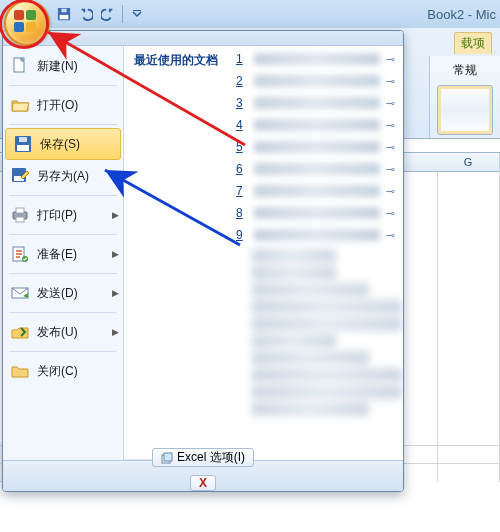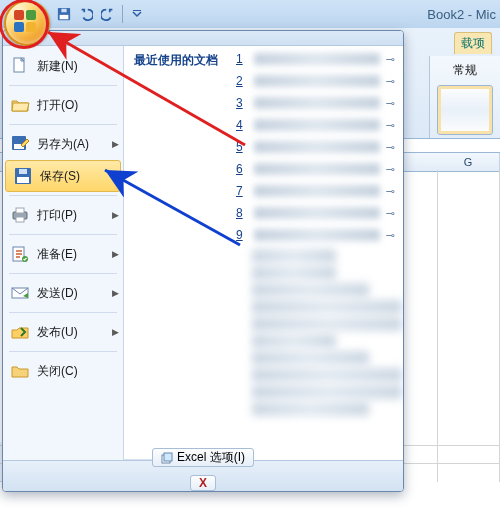--- a/index.html
+++ b/index.html
@@ -192,21 +192,21 @@
   
   .ribbon-area {
     position: absolute;
     left: 0; right: 0; top: 28px; height: 110px;
     background: linear-gradient(#e9f2fb, #dce9f7);
     border-bottom: 1px solid #9ab8d6;
     z-index: 5;
   }
   .ribbon-tab {
     position: absolute; right: 8px; top: 4px;
-    color: #0f766e; font-size: 12px;
+    color: #4d7c0f; font-size: 12px;
     padding: 2px 6px;
     background: #f8e7b2;
     border: 1px solid #d9bf7a;
     border-bottom: none;
     border-radius: 3px 3px 0 0;
   }
   .ribbon-group-right {
     position: absolute; right: 0; top: 28px; bottom: 0; width: 70px;
     border-left: 1px solid #b3c7de;
     background: linear-gradient(#f3f8fd, #e2edf8);
@@ -376,41 +376,41 @@
         <span class="menu-icon">
           <svg width="20" height="20" viewBox="0 0 20 20">
                 <path d="M2 6h5l2 2h9v8H2z" fill="#f6d27a" stroke="#c79a2b"></path>
                 <path d="M3 8h16l-2 8H2z" fill="#ffe9ad" stroke="#c79a2b"></path>
               </svg>
         </span>
         <span>打开(O)</span>
       </div>
       <div class="menu-sep"></div>
 
+      <div class="menu-item highlight">
+        <span class="menu-icon">
+          <svg width="20" height="20" viewBox="0 0 20 20">
+                <rect x="2" y="2" width="16" height="16" rx="1" fill="#3b6db3"></rect>
+                <rect x="4" y="11" width="12" height="6" fill="#fff"></rect>
+                <rect x="6" y="3" width="8" height="5" fill="#cfe0f4"></rect>
+              </svg>
+        </span>
+        <span>保存(S)</span>
+      </div>
+
       <div class="menu-item">
         <span class="menu-icon">
           <svg width="20" height="20" viewBox="0 0 20 20">
                 <rect x="2" y="2" width="14" height="14" rx="1" fill="#3b6db3"></rect>
                 <rect x="4" y="10" width="10" height="5" fill="#fff"></rect>
                 <path d="M13 13l6-6-2-2-6 6z" fill="#ffd76a" stroke="#b8860b"></path>
               </svg>
         </span>
         <span>另存为(A)</span>
         <span class="chev">▶</span>
-      </div>
-
-      <div class="menu-item highlight">
-        <span class="menu-icon">
-          <svg width="20" height="20" viewBox="0 0 20 20">
-                <rect x="2" y="2" width="16" height="16" rx="1" fill="#3b6db3"></rect>
-                <rect x="4" y="11" width="12" height="6" fill="#fff"></rect>
-                <rect x="6" y="3" width="8" height="5" fill="#cfe0f4"></rect>
-              </svg>
-        </span>
-        <span>保存(S)</span>
       </div>
       <div class="menu-sep"></div>
 
       <div class="menu-item">
         <span class="menu-icon">
           <svg width="20" height="20" viewBox="0 0 20 20">
                 <rect x="3" y="7" width="14" height="7" rx="1" fill="#9aa6b2" stroke="#5e6a77"></rect>
                 <rect x="6" y="3" width="8" height="5" fill="#fff" stroke="#9aa6b2"></rect>
                 <rect x="6" y="12" width="8" height="5" fill="#fff" stroke="#9aa6b2"></rect>
               </svg>

